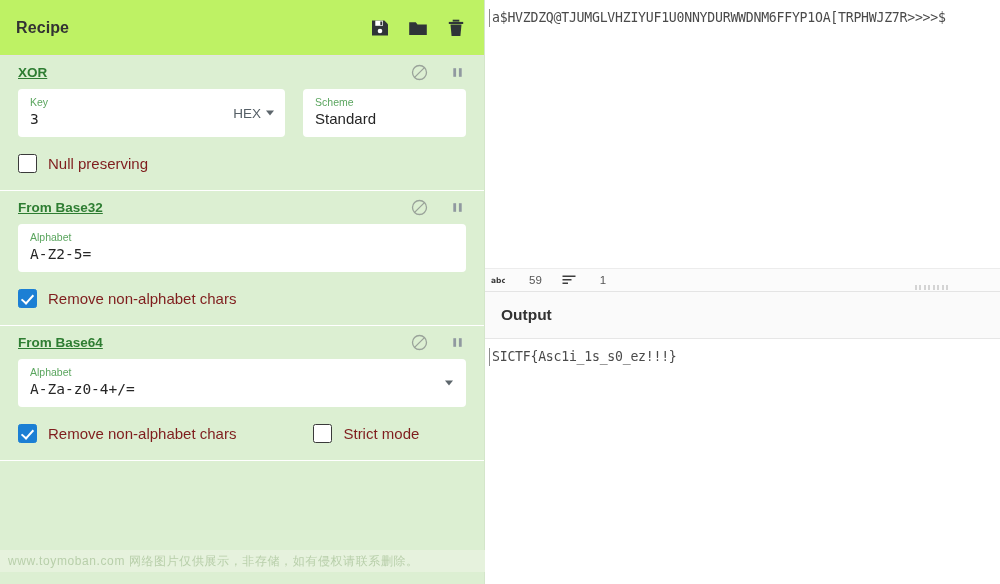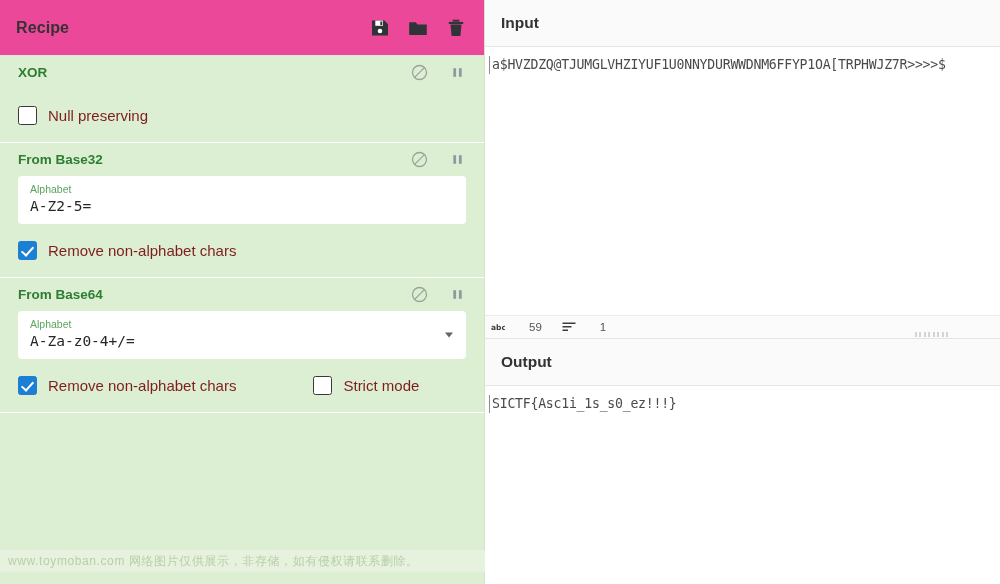--- a/index.html
+++ b/index.html
@@ -27,21 +27,21 @@
     height: 584px;
     background: #dcefd2;
     display: flex;
     flex-direction: column;
     border-right: 1px solid #d4e6ca;
   }
 
   .recipe-titlebar {
     height: 56px;
     min-height: 56px;
-    background: #ec4899;
+    background: #bef264;
     border-bottom: 1px solid #e4e4e4;
     display: flex;
     align-items: center;
     padding: 0 18px 0 16px;
   }
   .recipe-title {
     font-size: 16px;
     font-weight: bold;
     color: #333333;
     letter-spacing: 0.1px;
@@ -77,20 +77,21 @@
   .op-header {
     display: flex;
     align-items: center;
     height: 33px;
     padding: 0 18px 0 18px;
   }
   .op-title {
     font-size: 13.5px;
     font-weight: bold;
     color: #2e7d32;
+    text-decoration: underline;
   }
   .op-controls {
     margin-left: auto;
     display: flex;
     align-items: center;
     gap: 21px;
   }
   .op-ctrl {
     width: 17px;
     height: 17px;
@@ -370,20 +371,34 @@
             </span>
             <span class="op-ctrl">
               <svg width="17" height="17" viewBox="0 0 17 17">
                 <rect x="4.3" y="4.2" width="2.8" height="8.6" fill="#9099a0"></rect>
                 <rect x="9.9" y="4.2" width="2.8" height="8.6" fill="#9099a0"></rect>
               </svg>
             </span>
           </div>
         </div>
         <div class="op-body">
+          <div class="field-row">
+            <div class="field key">
+              <span class="field-label">Key</span>
+              <span class="field-value">3</span>
+              <span class="field-suffix">
+                <span>HEX</span>
+                <span class="caret-down"></span>
+              </span>
+            </div>
+            <div class="field scheme">
+              <span class="field-label">Scheme</span>
+              <span class="field-value sans">Standard</span>
+            </div>
+          </div>
           <div class="checkbox-row">
             <div class="checkbox-group">
               <span class="cbox unchecked"></span>
               <span class="cbox-label">Null preserving</span>
             </div>
           </div>
         </div>
       </div>
 
       <div class="operation">
@@ -464,23 +479,20 @@
     </div>
 
     <div class="watermark">
       <span class="watermark-text">www.toymoban.com 网络图片仅供展示，非存储，如有侵权请联系删除。</span>
     </div>
 
   </div>
 
   <div id="io-panel">
 
-    <div class="io-titlebar">
-      <span class="io-title">Input</span>
-    </div>
     <div class="io-textarea" id="input-area">
       <span class="io-text">a$HVZDZQ@TJUMGLVHZIYUF1U0NNYDURWWDNM6FFYP1OA[TRPHWJZ7R&gt;&gt;&gt;&gt;$</span>
     </div>
 
     <div class="io-statusbar">
       <div class="status-item">
         <span class="status-icon">
           <svg width="14" height="10" viewBox="0 0 14 10">
             <text x="0" y="8" font-family="DejaVu Sans" font-size="7.5" font-weight="bold" fill="#3c3c3c">abc</text>
           </svg>

